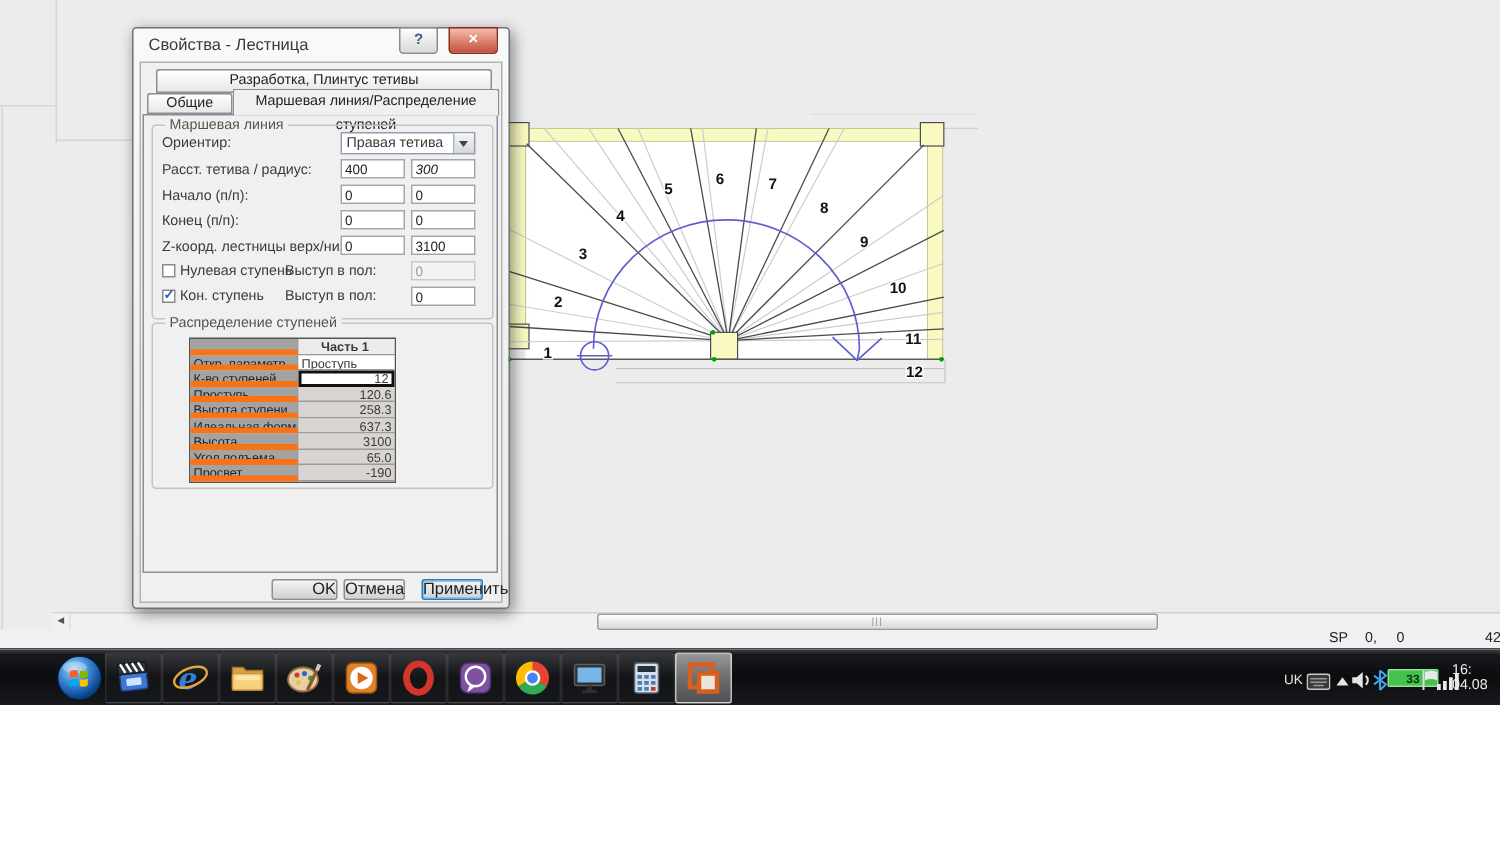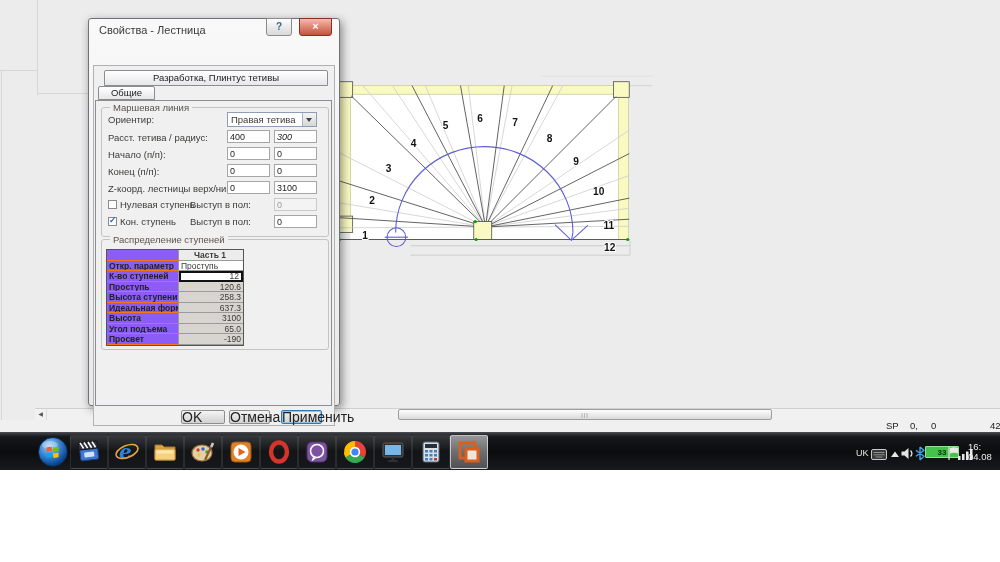--- a/index.html
+++ b/index.html
@@ -17,21 +17,21 @@
           background:linear-gradient(#f9f9f9,#e9e9e9);border:1px solid #6f7276;border-radius:3px;
           box-shadow:2px 3px 10px rgba(0,0,0,.45);z-index:10;font-size:9.5px;color:#3b3a38;}
   .dlg-title{position:absolute;left:10px;top:5px;font-size:11px;color:#3a3a3a;text-align:center;}
   .cap-btn{position:absolute;top:-1px;height:18px;box-sizing:border-box;border:1px solid #8a8a8a;
            border-radius:0 0 3px 3px;text-align:center;}
   .cap-help{right:47px;width:26px;background:linear-gradient(#fdfdfd,#d9d9d9);
             color:#41618e;font-weight:bold;font-size:10px;line-height:16px;}
   .cap-close{right:7px;width:33px;background:linear-gradient(#f4bcae 0%,#e18a77 45%,#c05340 100%);
              border-color:#8e2f1d;color:#fff;font-weight:bold;font-size:11px;line-height:15px;}
   .dlg-client{position:absolute;left:4px;top:22px;width:240px;height:359px;background:#f0f0f0;
-              border:1px solid #b2b2b2;box-sizing:content-box;margin-top:24px;}
+              border:1px solid #b2b2b2;box-sizing:content-box;}
   .tab{position:absolute;box-sizing:border-box;background:linear-gradient(#ffffff,#e7e7e7);
        border:1px solid #8a8d94;border-radius:2px 2px 0 0;text-align:center;color:#222;}
   .tab-top{left:10px;top:4px;width:224px;height:16px;line-height:14px;}
   .tab-general{left:4px;top:20px;width:57px;height:14px;line-height:12px;}
   .tab-active{left:61px;top:17px;width:178px;height:18px;line-height:16px;background:#f0f0f0;
               border-bottom:none;z-index:2;}
   .tab-panel{position:absolute;left:1px;top:34px;width:237px;height:306px;box-sizing:border-box;
              border:1px solid #8a8d94;background:#f0f0f0;z-index:1;}
   .group{position:absolute;border:1px solid #c3c3c3;border-radius:3px;z-index:3;}
   .group-label{position:absolute;top:-6px;left:8px;background:#f0f0f0;padding:0 3px;color:#5a524d;}
@@ -45,33 +45,33 @@
          border:1px solid #8f9eb5;background:#fff;}
   .combo-txt{position:absolute;left:3px;top:1px;white-space:nowrap;}
   .combo-btn{position:absolute;right:0;top:0;width:13px;height:13px;
              background:linear-gradient(#f4f4f4,#d7d7d7);border-left:1px solid #a8b3c4;}
   .combo-arrow{position:absolute;left:3px;top:5px;width:0;height:0;border-left:3.5px solid transparent;
                border-right:3.5px solid transparent;border-top:4px solid #444;}
   .chk{position:absolute;left:6px;width:9px;height:9px;box-sizing:border-box;border:1px solid #8a8a8a;
        background:#fff;}
   .chk.on::after{content:"\2713";position:absolute;left:0px;top:-3px;font-size:9px;color:#2c66b8;
                  font-weight:bold;}
-  .tbl{position:absolute;left:4px;top:9px;width:136px;border:1px solid #555;}
+  .tbl{position:absolute;left:24px;top:9px;width:136px;border:1px solid #555;}
   .trow{display:flex;height:10.5px;line-height:10.5px;font-size:8.5px;}
-  .tc1{width:72px;box-sizing:border-box;background:#8b5cf6;border-right:1px solid #9a9a9a;
-       border-bottom:1px solid #f97316;padding-left:2px;color:#222;overflow:hidden;white-space:nowrap;font-weight:bold;}
+  .tc1{width:72px;box-sizing:border-box;background:#a3a3a3;border-right:1px solid #9a9a9a;
+       border-bottom:4px solid #f97316;padding-left:2px;color:#222;overflow:hidden;white-space:nowrap;}
   .tc2{width:64px;box-sizing:border-box;border-bottom:1px solid #9a9a9a;text-align:right;
        padding-right:2px;overflow:hidden;white-space:nowrap;}
   .tc2.head{text-align:center;font-weight:bold;background:#ececec;}
   .tc2.white{background:#fff;text-align:left;padding-left:2px;}
   .tc2.sel{background:#fff;border:2px solid #111;line-height:7px;}
   .tc2.gray{background:#d8d4cf;}
   .btn{position:absolute;top:344px;height:14px;box-sizing:border-box;border:1px solid #8e8e8e;
        border-radius:2px;background:linear-gradient(#f5f5f5,#e2e2e2 50%,#d2d2d2);
-       font-size:14px;line-height:12px;text-align:left;color:#222;z-index:3;}
+       font-size:11px;line-height:12px;text-align:right;color:#222;z-index:3;}
   .btn-ok{left:87px;width:44px;}
   .btn-cancel{left:135px;width:41px;}
   .btn-apply{left:187px;width:41px;border-color:#2a7ab8;box-shadow:inset 0 0 0 1px #8cc4ea;}
   
   .hscroll{position:absolute;left:35px;top:408px;width:965px;height:12px;background:#f1f1f1;
            border-top:1px solid #d0d0d0;box-sizing:border-box;}
   .sb-arrow{position:absolute;left:0;top:0;width:11px;height:11px;font-size:6px;line-height:11px;
             text-align:center;color:#555;background:#f1f1f1;border-right:1px solid #ddd;}
   .sb-thumb{position:absolute;left:363px;top:0px;width:374px;height:11px;box-sizing:border-box;
             background:linear-gradient(#fdfdfd,#dadada);border:1px solid #9d9d9d;border-radius:2px;}
@@ -200,20 +200,21 @@
   </div>
 
   <div class="dialog">
     <div class="dlg-title">Свойства - Лестница</div>
     <div class="cap-btn cap-help">?</div>
     <div class="cap-btn cap-close">×</div>
 
     <div class="dlg-client">
       <div class="tab tab-top">Разработка, Плинтус тетивы</div>
       <div class="tab tab-general">Общие</div>
+      <div class="tab tab-active">Маршевая линия/Распределение ступеней</div>
       <div class="tab-panel"></div>
 
       <div class="group g1">
         <div class="group-label">Маршевая линия</div>
 
         <div class="f-label" style="top:6px;">Ориентир:</div>
         <div class="combo">
           <span class="combo-txt">Правая тетива</span>
           <span class="combo-btn">
               <span class="combo-arrow"></span>

